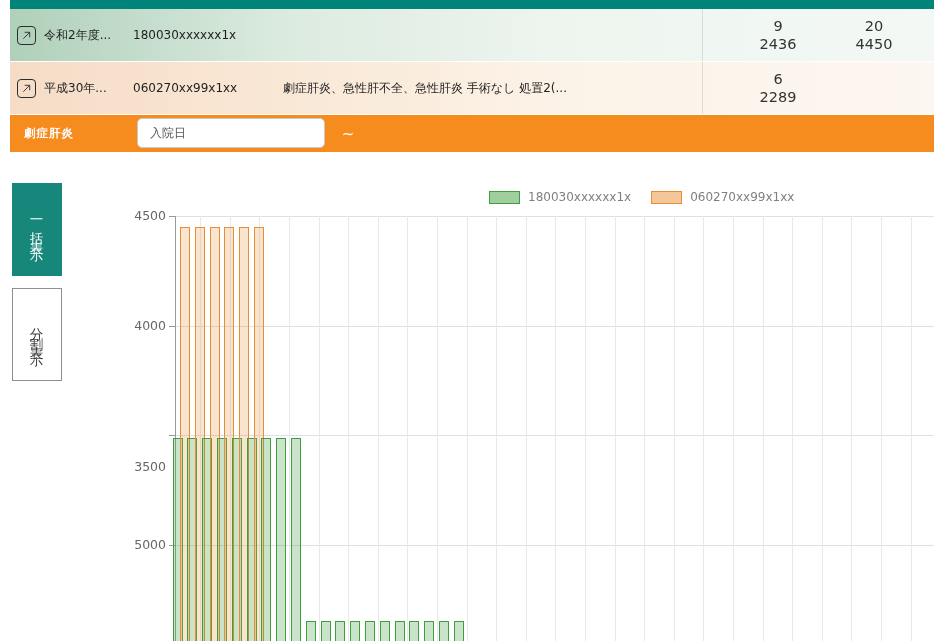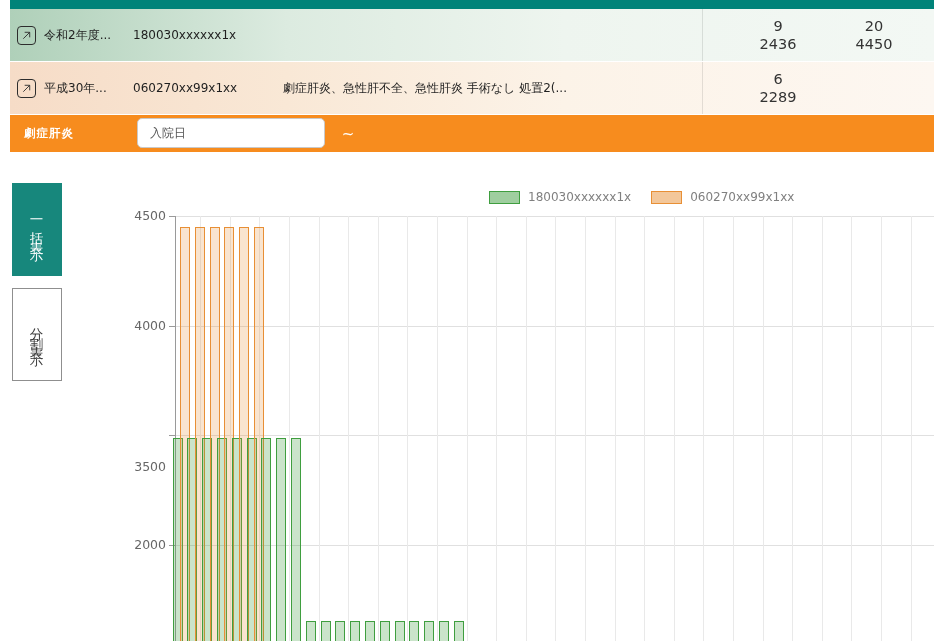--- a/index.html
+++ b/index.html
@@ -133,21 +133,21 @@
       <div class="tick" style="left: 169px; top: 216px;"></div>
       <div class="ylab" style="left: 120px; top: 208px;">4500</div>
       <div class="hgrid" style="left: 176px; top: 325.7px; width: 759px;"></div>
       <div class="tick" style="left: 169px; top: 325.7px;"></div>
       <div class="ylab" style="left: 120px; top: 317.7px;">4000</div>
       <div class="hgrid" style="left: 176px; top: 435.4px; width: 759px;"></div>
       <div class="tick" style="left: 169px; top: 435.4px;"></div>
       <div class="ylab" style="left: 120px; top: 427.4px; margin-top: 32px;">3500</div>
       <div class="hgrid" style="left: 176px; top: 545.1px; width: 759px;"></div>
       <div class="tick" style="left: 169px; top: 545.1px;"></div>
-      <div class="ylab" style="left: 120px; top: 537.1px;">2000</div>
+      <div class="ylab" style="left: 120px; top: 537.1px;">5000</div>
       <div class="vgrid" style="left: 200.1px; top: 216px; height: 425px;"></div>
       <div class="vgrid" style="left: 229.7px; top: 216px; height: 425px;"></div>
       <div class="vgrid" style="left: 259.3px; top: 216px; height: 425px;"></div>
       <div class="vgrid" style="left: 288.9px; top: 216px; height: 425px;"></div>
       <div class="vgrid" style="left: 318.5px; top: 216px; height: 425px;"></div>
       <div class="vgrid" style="left: 348.1px; top: 216px; height: 425px;"></div>
       <div class="vgrid" style="left: 377.7px; top: 216px; height: 425px;"></div>
       <div class="vgrid" style="left: 407.3px; top: 216px; height: 425px;"></div>
       <div class="vgrid" style="left: 436.9px; top: 216px; height: 425px;"></div>
       <div class="vgrid" style="left: 466.5px; top: 216px; height: 425px;"></div>

